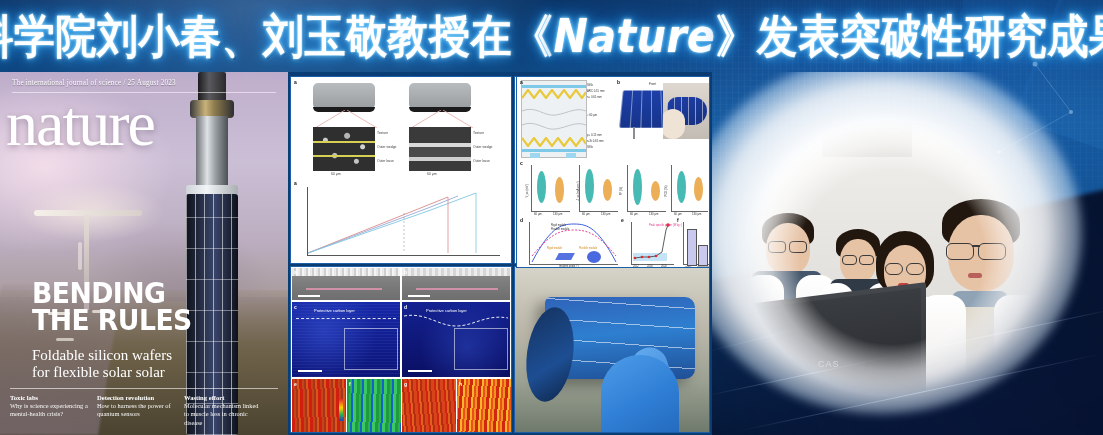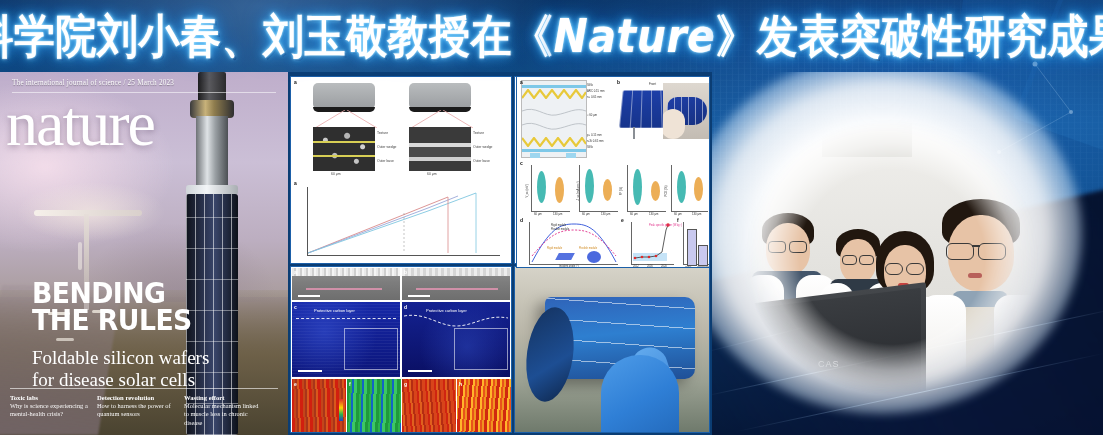--- a/index.html
+++ b/index.html
@@ -59,21 +59,21 @@
   .cover-strap{position:absolute;left:12px;top:7px;font-size:7.2px;color:#fff;
     font-family:"Liberation Serif",serif;letter-spacing:.2px;text-shadow:0 1px 1px rgba(0,0,0,.35);}
   .cover-rule{position:absolute;left:12px;top:20px;width:264px;height:1px;background:rgba(255,255,255,.55);}
   .cover-nature{position:absolute;left:6px;top:20px;font-size:64px;line-height:1;color:#fff;
     font-family:"Liberation Serif",serif;letter-spacing:-2px;
     text-shadow:0 2px 6px rgba(60,40,70,.35);}
   .cover-h1{position:absolute;left:32px;top:208px;color:#fff;
     font-family:"DejaVu Sans","Liberation Sans",sans-serif;font-weight:700;
     font-size:29px;line-height:.92;letter-spacing:-.6px;transform:scaleX(.92);transform-origin:left;}
   .cover-sub{position:absolute;left:32px;top:275px;color:#fff;width:190px;
-    font-family:"Liberation Serif",serif;font-size:19px;line-height:1.15;}
+    font-family:"Liberation Serif",serif;font-size:15px;line-height:1.15;}
   .cover-teasers{position:absolute;left:10px;bottom:8px;width:268px;display:flex;gap:9px;}
   .teaser{width:78px;color:#fff;font-family:"Liberation Serif",serif;}
   .teaser .t-h{font-size:6.6px;font-weight:700;line-height:1.25;}
   .teaser .t-b{font-size:6.4px;line-height:1.3;opacity:.95;}
   .cover-teaser-rule{position:absolute;left:10px;bottom:46px;width:268px;height:1px;background:rgba(255,255,255,.6);}
 
   
   .pole-wrap{position:absolute;right:34px;top:0;width:84px;height:363px;}
   .pole-top{position:absolute;left:28px;top:0;width:28px;height:30px;
     background:linear-gradient(90deg,#1c1c1e,#5a5a5e 40%,#2a2a2c);border-radius:2px;}
@@ -237,31 +237,31 @@
       <div class="lamp-far" style="left:78px;top:170px;width:4px;height:28px;opacity:.55;"></div>
 
       <div class="pole-wrap">
         <div class="pole-top"></div>
         <div class="pole-ring"></div>
         <div class="pole-shaft"></div>
         <div class="pole-collar"></div>
         <div class="pole-cell"></div>
       </div>
 
-      <div class="cover-strap">The international journal of science / 25 March 2023</div>
+      <div class="cover-strap">The international journal of science / 25 August 2023</div>
       <div class="cover-rule"></div>
       <div class="cover-nature">nature</div>
 
       <div class="cover-h1">
         <div>BENDING</div>
         <div>THE RULES</div>
       </div>
       <div class="cover-sub">
         <div>Foldable silicon wafers</div>
-        <div>for disease solar cells</div>
+        <div>for flexible solar solar</div>
       </div>
 
       <div class="cover-teaser-rule"></div>
       <div class="cover-teasers">
         <div class="teaser">
           <div class="t-h">Toxic labs</div>
           <div class="t-b">Why is science experiencing a mental-health crisis?</div>
         </div>
         <div class="teaser">
           <div class="t-h">Detection revolution</div>

